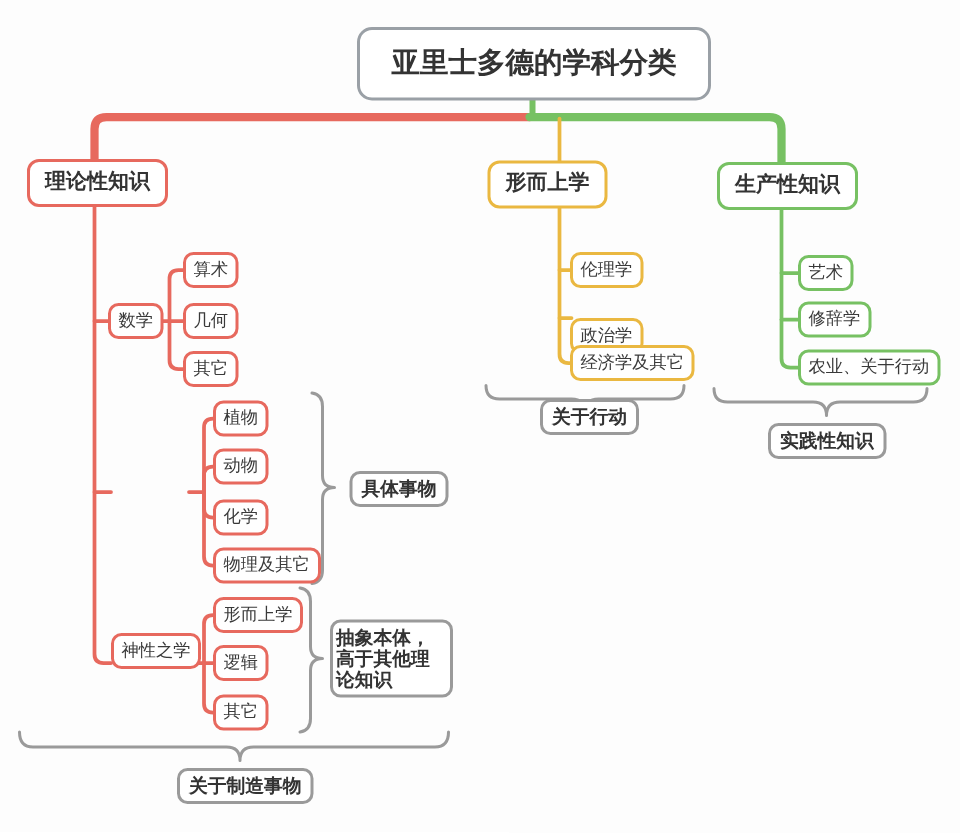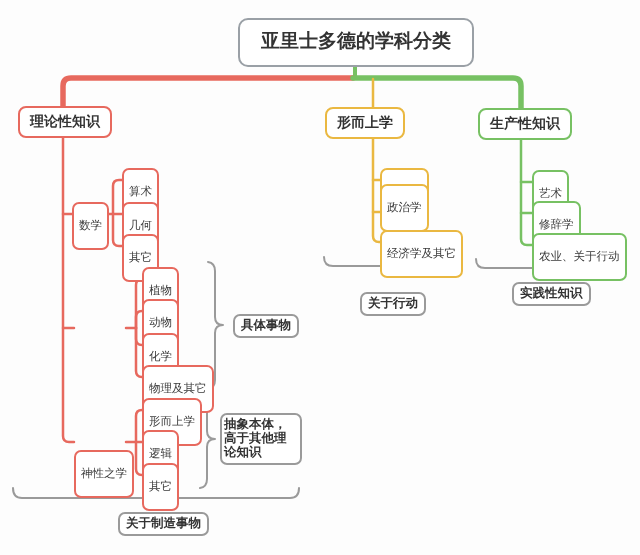--- a/index.html
+++ b/index.html
@@ -1,37 +1,37 @@
 <!DOCTYPE html>
 <html><head>
 <meta charset="utf-8">
 <style>
   html,body { margin:0; padding:0; background:#ffffff; }
   .canvas {
     position:relative; width:640px; height:555px; overflow:hidden;
     background:#fdfdfd;
-    font-family:Liberation Mono, monospace;
+    font-family:Liberation Serif, serif;
     color:#333;
   }
   svg.wires { position:absolute; left:0; top:0; width:640px; height:555px; }
   .node {
     position:absolute; background:#fff; border:2px solid #9a9a9a;
     border-radius:7px; white-space:nowrap; box-sizing:border-box;
   }
   .node-title {
     left:356px; top:18px; transform:translateX(-50%);
     font-size:19px; font-weight:bold; line-height:25px;
     padding:10px 21px; border-radius:10px; border-color:#9aa0a6;
   }
   .branch {
     font-size:14px; font-weight:bold; line-height:18px;
     padding:5px 10px; border-radius:8px;
   }
   .child {
-    font-size:11.5px; line-height:14px; padding:15px 5px; color:#3a3a3a;
+    font-size:11.5px; line-height:14px; padding:3px 5px; color:#3a3a3a;
   }
   .annot {
     font-size:12.5px; font-weight:bold; line-height:14px;
     padding:3px 6px; border-color:#9a9a9a;
   }
   .annot.wrap { white-space:normal; width:82px; text-align:left; padding:3px 2px; }
   .red    { border-color:#e7695e; }
   .yellow { border-color:#eab841; }
   .green  { border-color:#77c163; }
 </style>
@@ -94,33 +94,33 @@
   <div class="node child red" style="left:122px;top:168px">算术</div>
   <div class="node child red" style="left:122px;top:202px">几何</div>
   <div class="node child red" style="left:122px;top:234px">其它</div>
 
   <div class="node child red" style="left:142px;top:267px">植物</div>
   <div class="node child red" style="left:142px;top:299px">动物</div>
   <div class="node child red" style="left:142px;top:333px">化学</div>
   <div class="node child red" style="left:142px;top:365px">物理及其它</div>
   <div class="node annot" style="left:233px;top:314px">具体事物</div>
 
-  <div class="node child red" style="left:74px;top:450px">神性之学</div>
+  <div class="node child red" style="left:74px;top:422px">神性之学</div>
   <div class="node child red" style="left:142px;top:398px">形而上学</div>
   <div class="node child red" style="left:142px;top:430px">逻辑</div>
   <div class="node child red" style="left:142px;top:463px">其它</div>
   <div class="node annot wrap" style="left:220px;top:413px">抽象本体，高于其他理论知识</div>
 
   <div class="node annot" style="left:118px;top:512px">关于制造事物</div>
 
   <div class="node branch yellow" style="left:325px;top:107px">形而上学</div>
   <div class="node child yellow" style="left:380px;top:168px">伦理学</div>
-  <div class="node child yellow" style="left:380px;top:184px">政治学</div>
+  <div class="node child yellow" style="left:380px;top:212px">政治学</div>
   <div class="node child yellow" style="left:380px;top:230px">经济学及其它</div>
-  <div class="node annot" style="left:360px;top:292px">关于行动</div>
+  <div class="node annot" style="left:360px;top:266px">关于行动</div>
 
   <div class="node branch green" style="left:478px;top:108px">生产性知识</div>
   <div class="node child green" style="left:532px;top:170px">艺术</div>
   <div class="node child green" style="left:532px;top:201px">修辞学</div>
   <div class="node child green" style="left:532px;top:233px">农业、关于行动</div>
   <div class="node annot" style="left:512px;top:282px">实践性知识</div>
 
 </div>
 
 </body></html>

